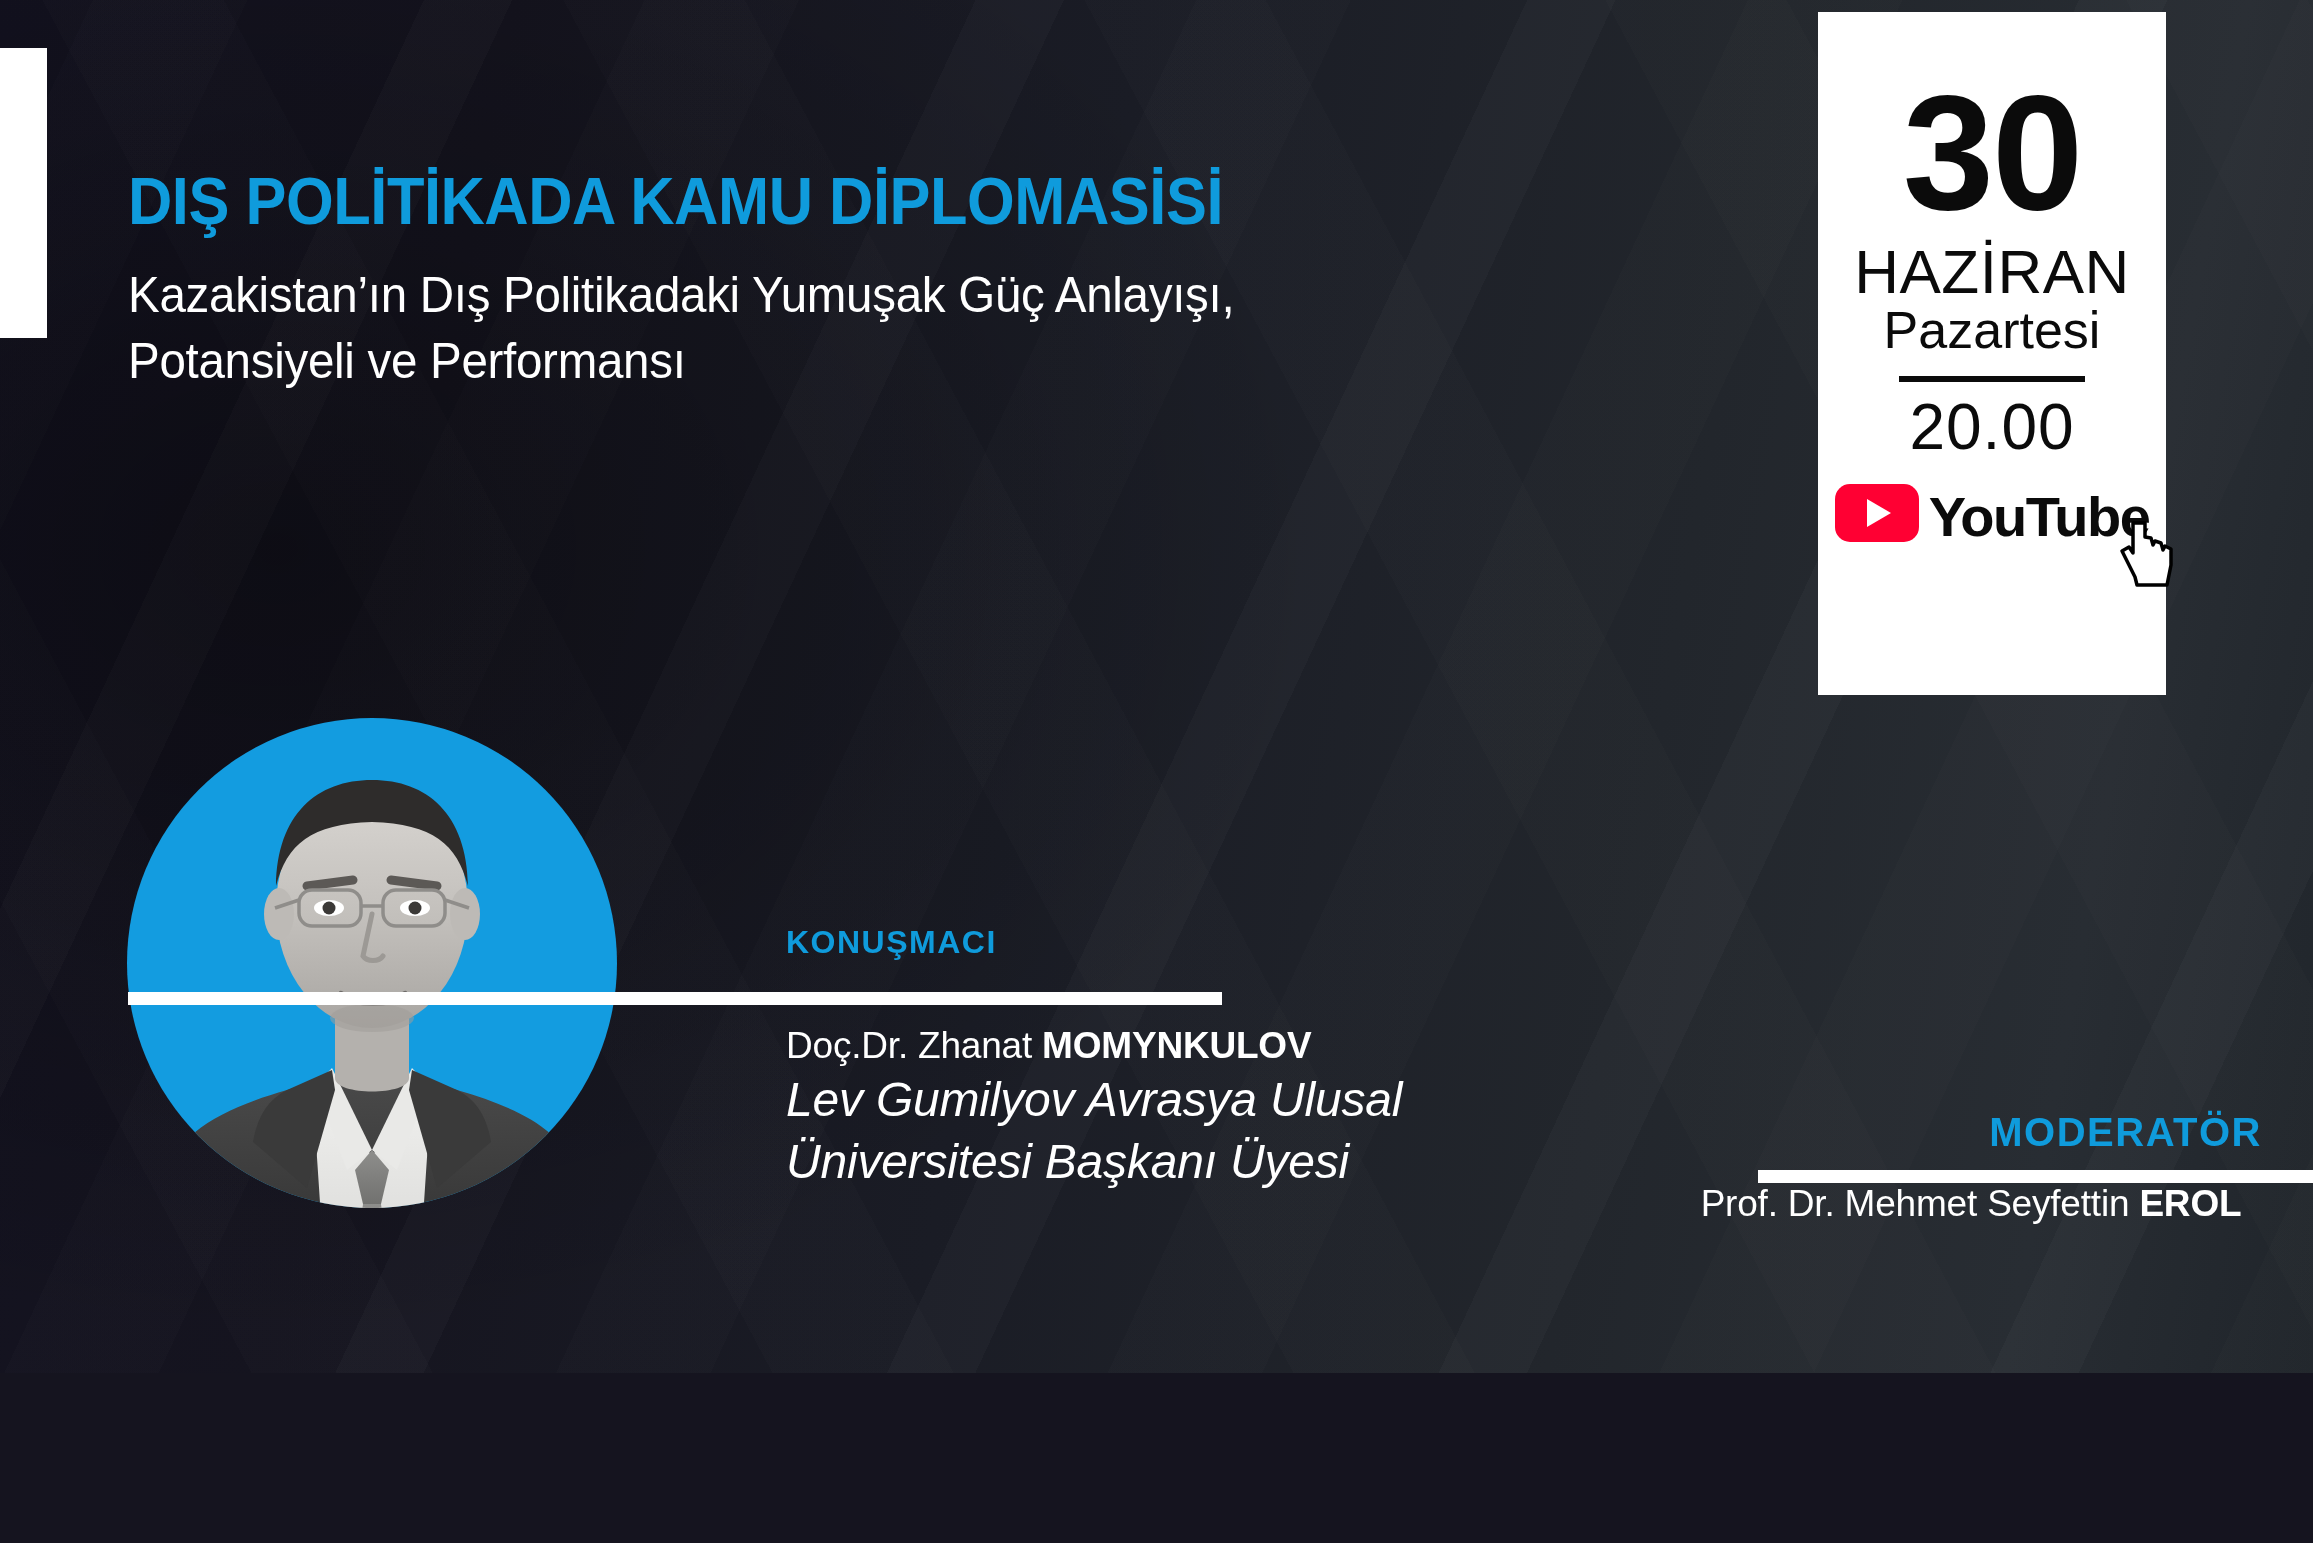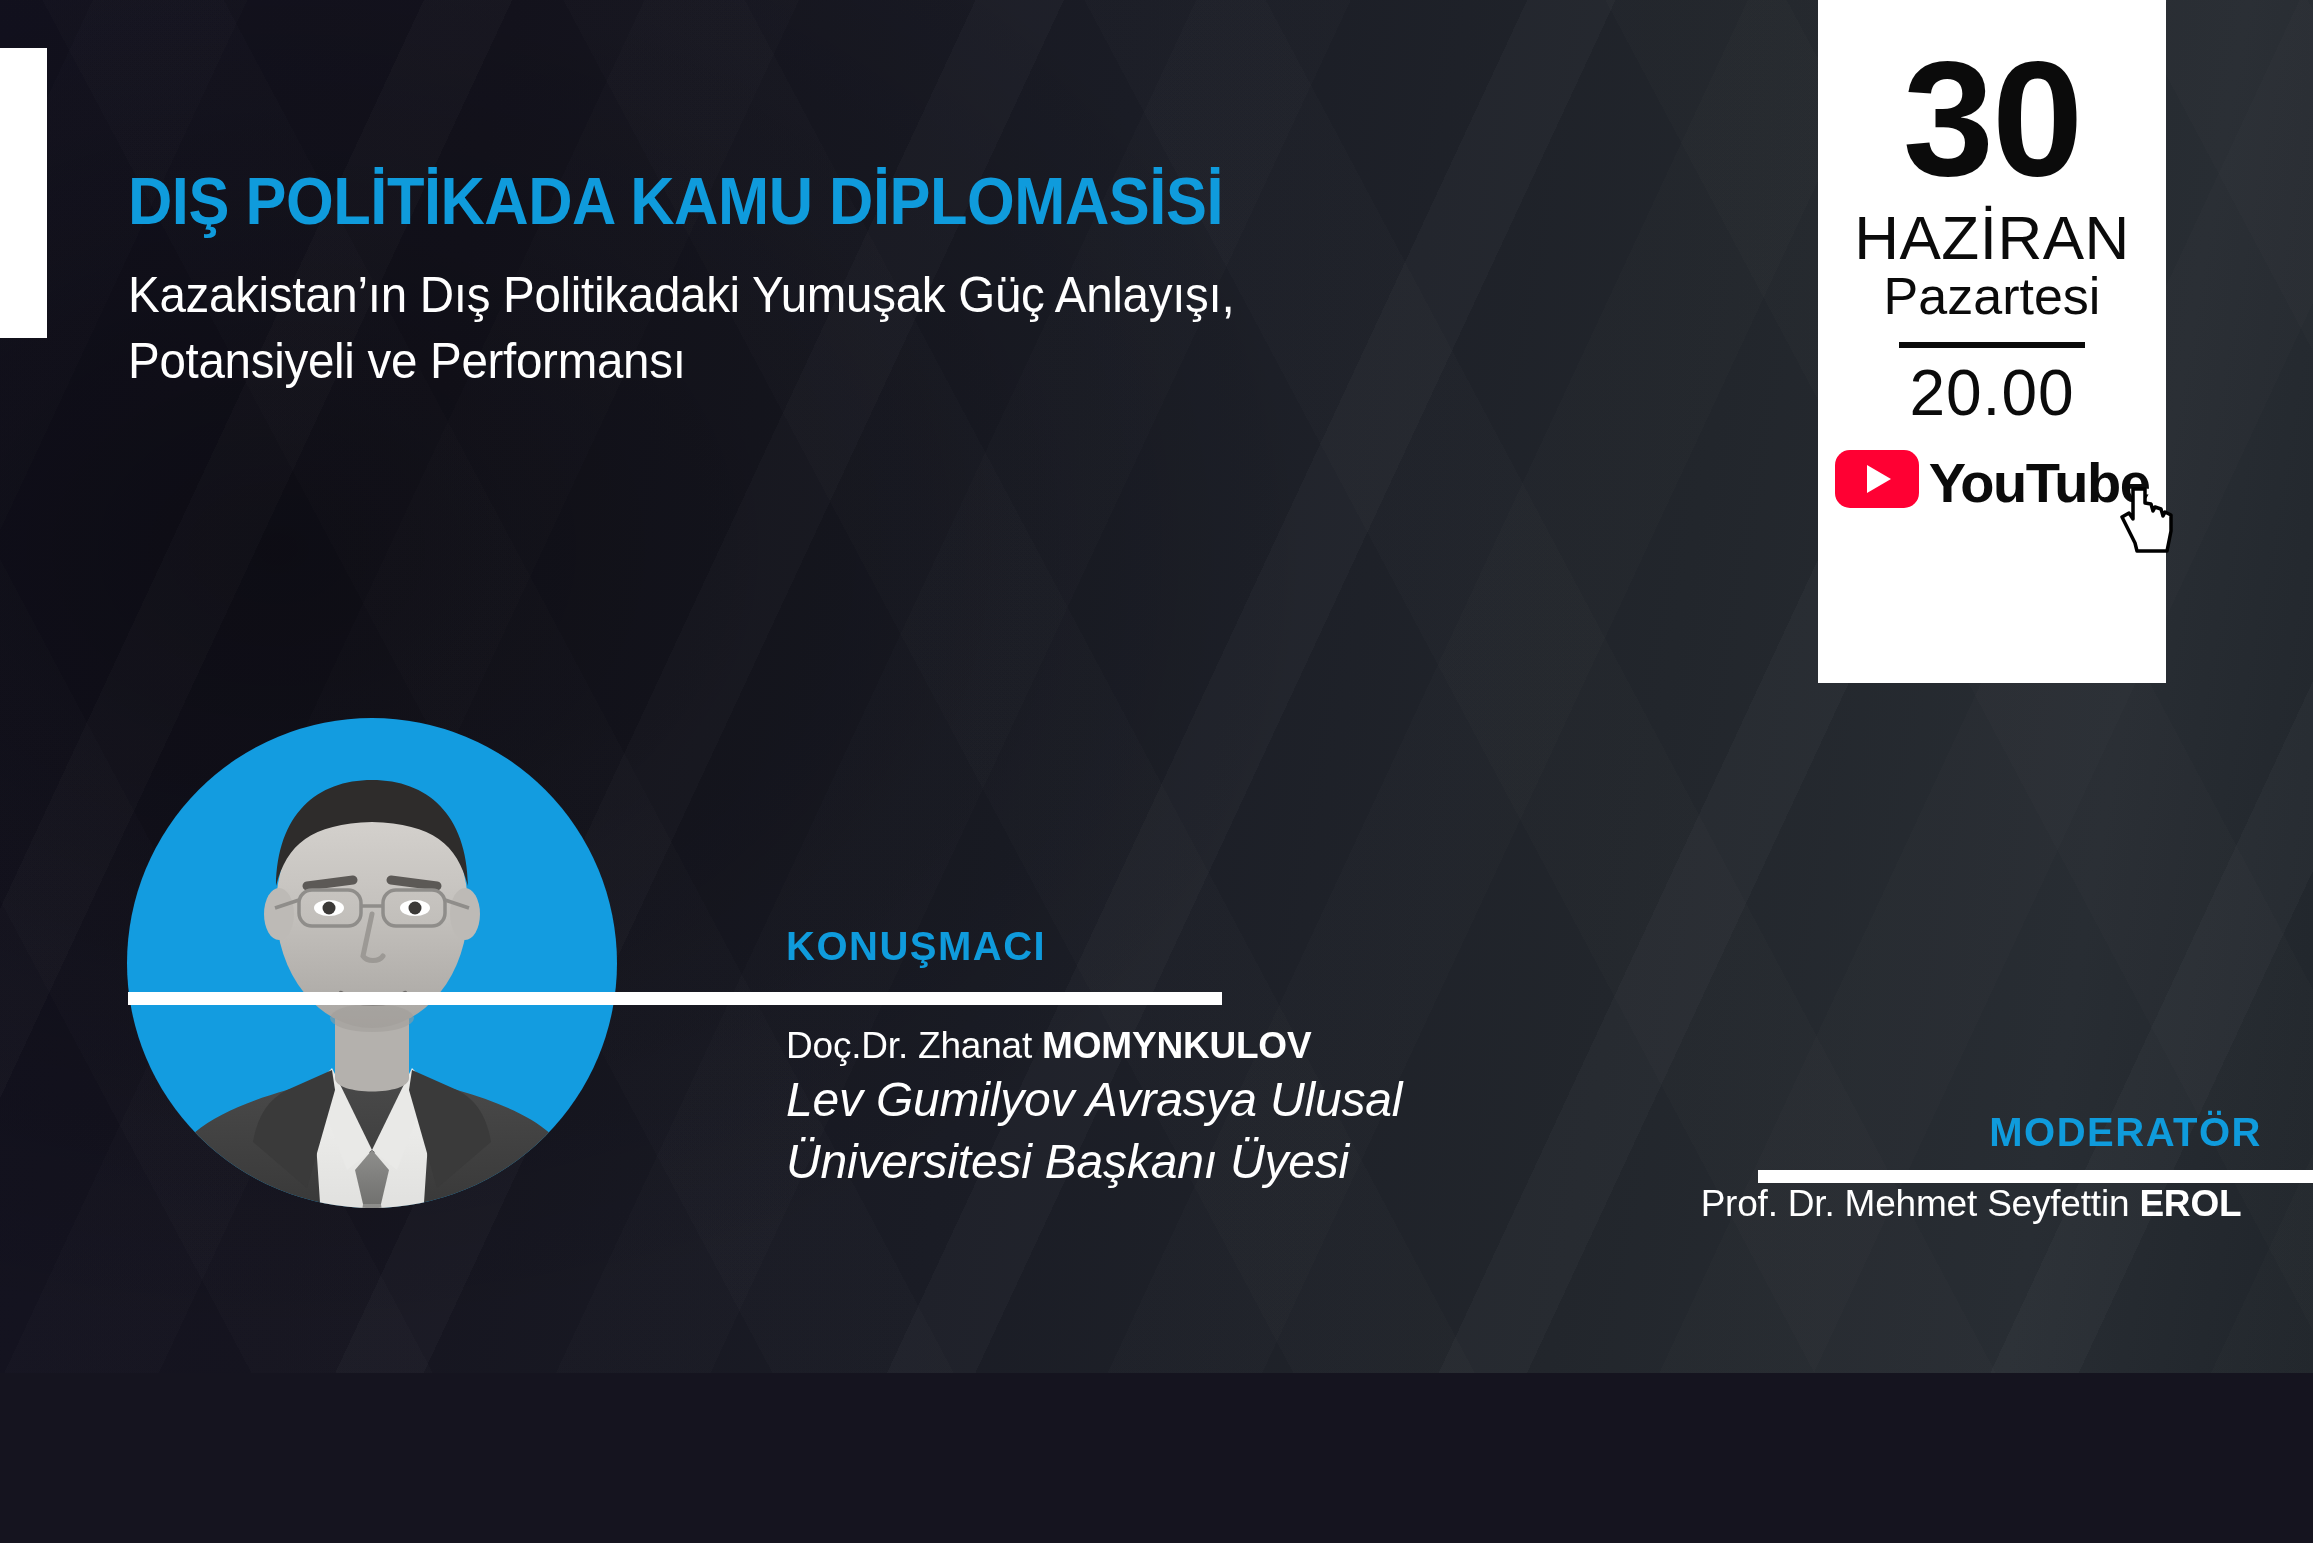--- a/index.html
+++ b/index.html
@@ -91,27 +91,27 @@
     font-weight:normal;
     line-height:1.32;
     letter-spacing:-0.3px;
     transform:scaleX(0.95);
     transform-origin:left top;
   }
 
   
   .date-card {
     position:absolute;
-    left:1818px; top:0;
+    left:1818px; top:12px;
     width:348px; height:683px;
     background:#ffffff;
     display:flex;
     flex-direction:column;
     align-items:center;
-    padding-top:42px;
+    padding-top:64px;
   }
   .date-day {
     color:#0b0b0b;
     font-size:164px;
     font-weight:bold;
     line-height:0.94;
     letter-spacing:-2px;
   }
   .date-month {
     margin-top:10px;
@@ -192,21 +192,21 @@
     left:50%; top:0;
     transform:translateX(-50%);
     width:430px; height:560px;
   }
 
   
   .speaker-label {
     position:absolute;
     left:786px; top:924px;
     color:#0f9bdc;
-    font-size:40px;
+    font-size:32px;
     font-weight:bold;
     letter-spacing:1.5px;
   }
   .speaker-rule {
     position:absolute;
     left:128px; top:992px;
     width:1094px; height:13px;
     background:#ffffff;
   }
   .speaker-text {

